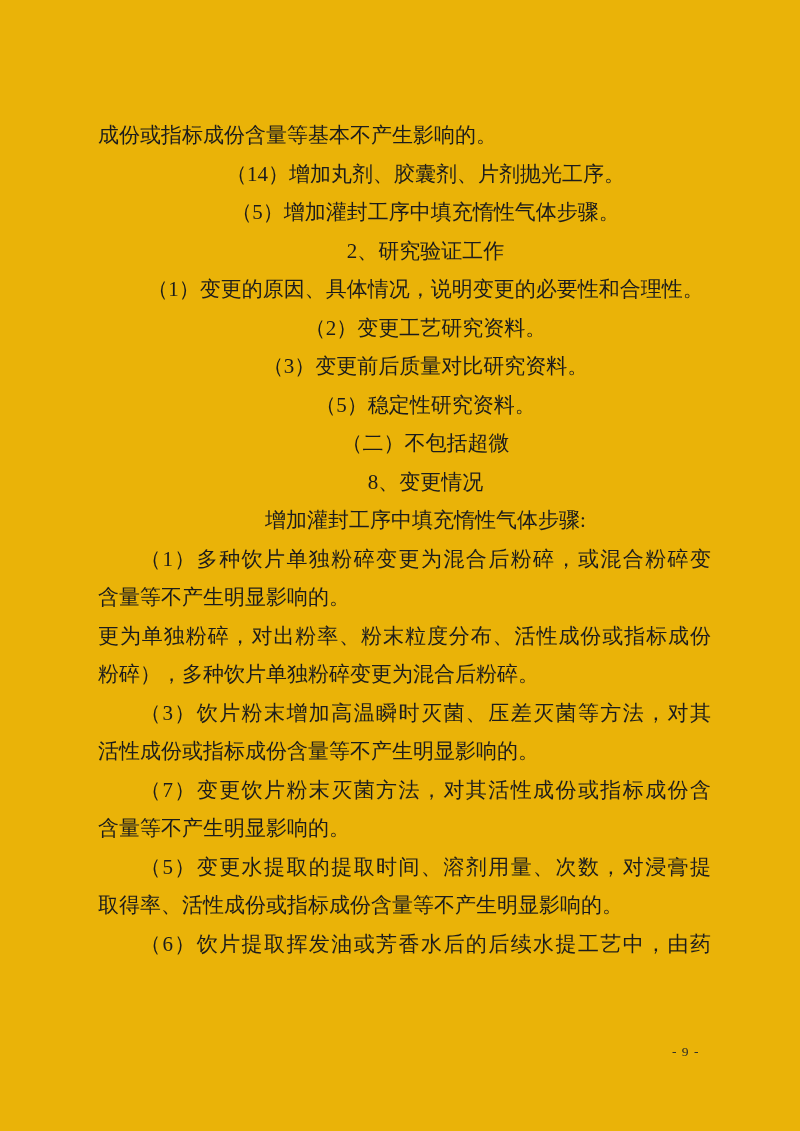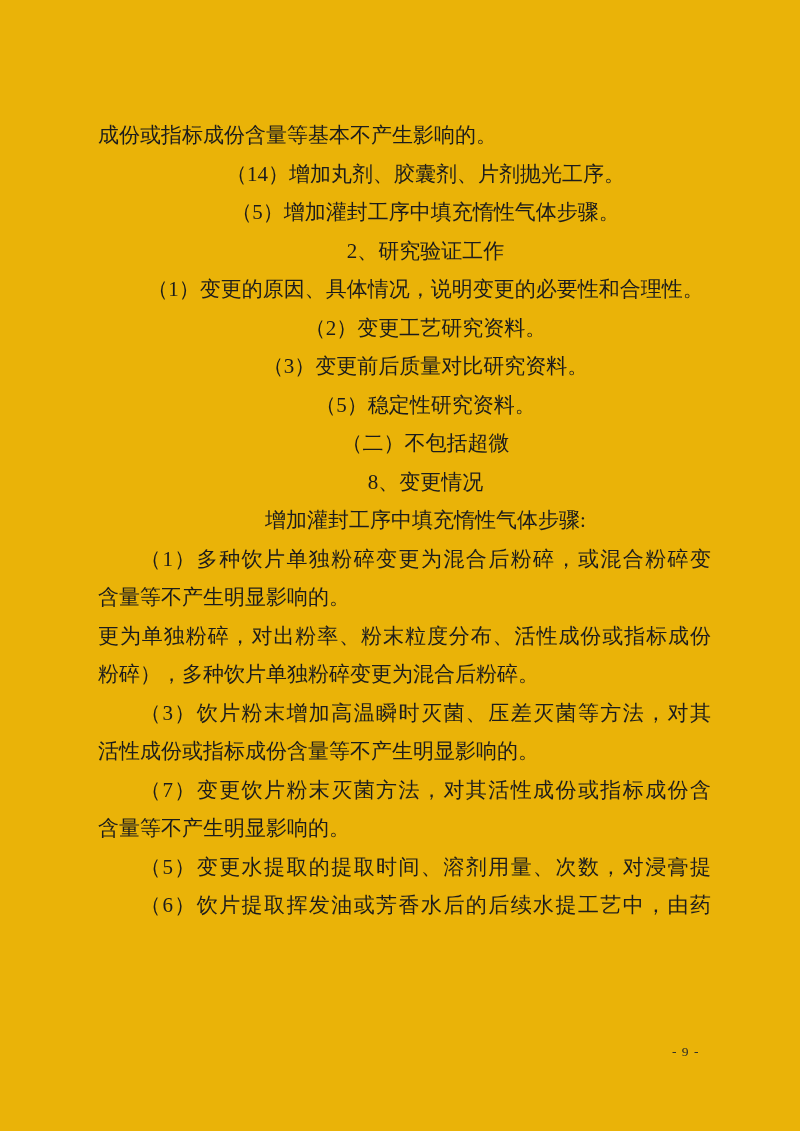--- a/index.html
+++ b/index.html
@@ -65,16 +65,17 @@
       <div class="line indent">增加灌封工序中填充惰性气体步骤:</div>
       <div class="line indent stretch">（1）多种饮片单独粉碎变更为混合后粉碎，或混合粉碎变</div>
       <div class="line">含量等不产生明显影响的。</div>
       <div class="line stretch">更为单独粉碎，对出粉率、粉末粒度分布、活性成份或指标成份</div>
       <div class="line">粉碎），多种饮片单独粉碎变更为混合后粉碎。</div>
       <div class="line indent stretch">（3）饮片粉末增加高温瞬时灭菌、压差灭菌等方法，对其</div>
       <div class="line">活性成份或指标成份含量等不产生明显影响的。</div>
       <div class="line indent stretch">（7）变更饮片粉末灭菌方法，对其活性成份或指标成份含</div>
       <div class="line">含量等不产生明显影响的。</div>
       <div class="line indent stretch">（5）变更水提取的提取时间、溶剂用量、次数，对浸膏提</div>
+      <div class="line">取得率、活性成份或指标成份含量等不产生明显影响的。</div>
       <div class="line indent stretch">（6）饮片提取挥发油或芳香水后的后续水提工艺中，由药</div>
     </div>
   <div class="page-num">- 9 -</div>
 </div>
 
 </body></html>

